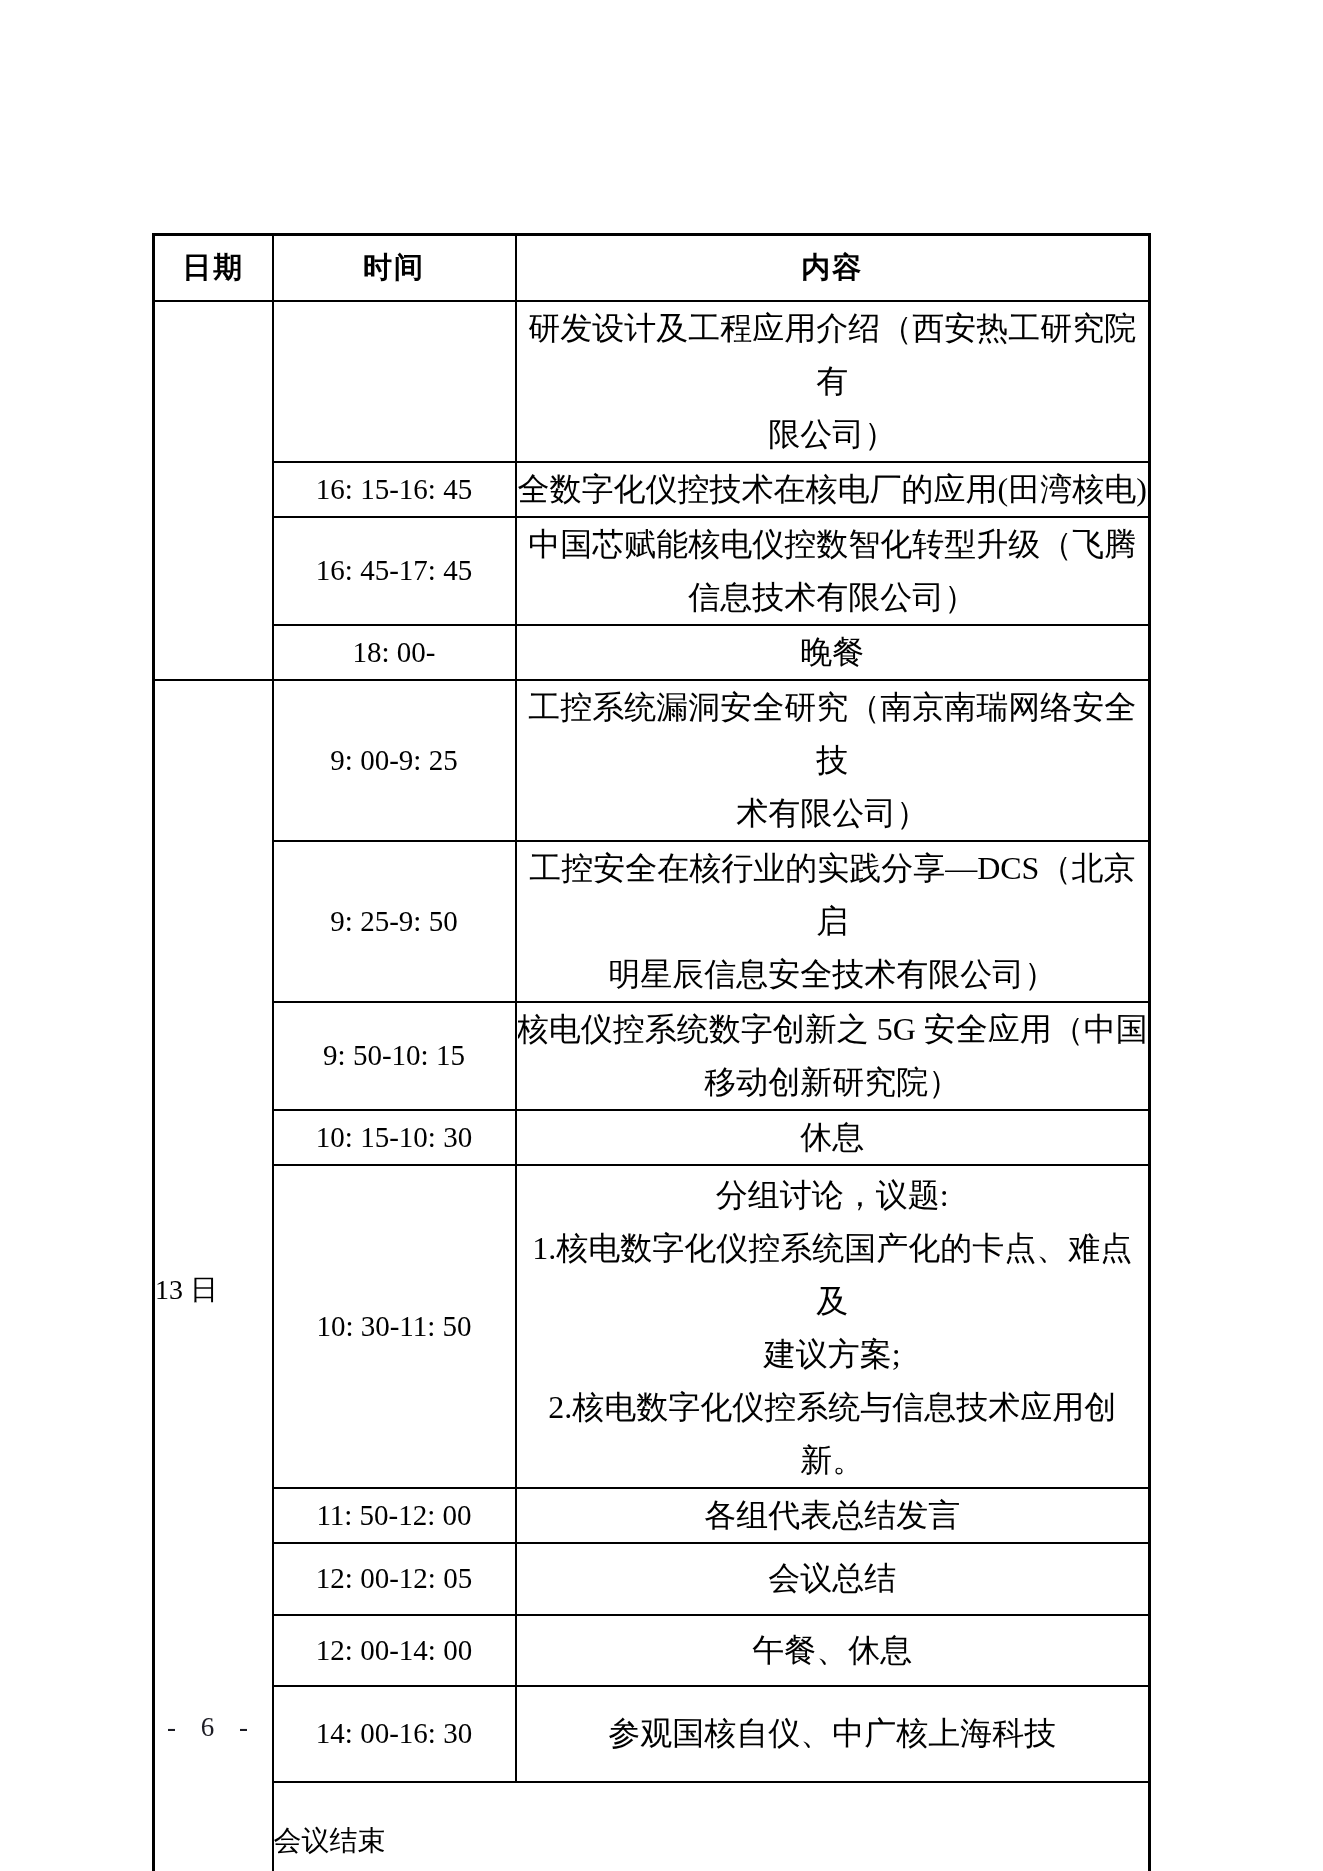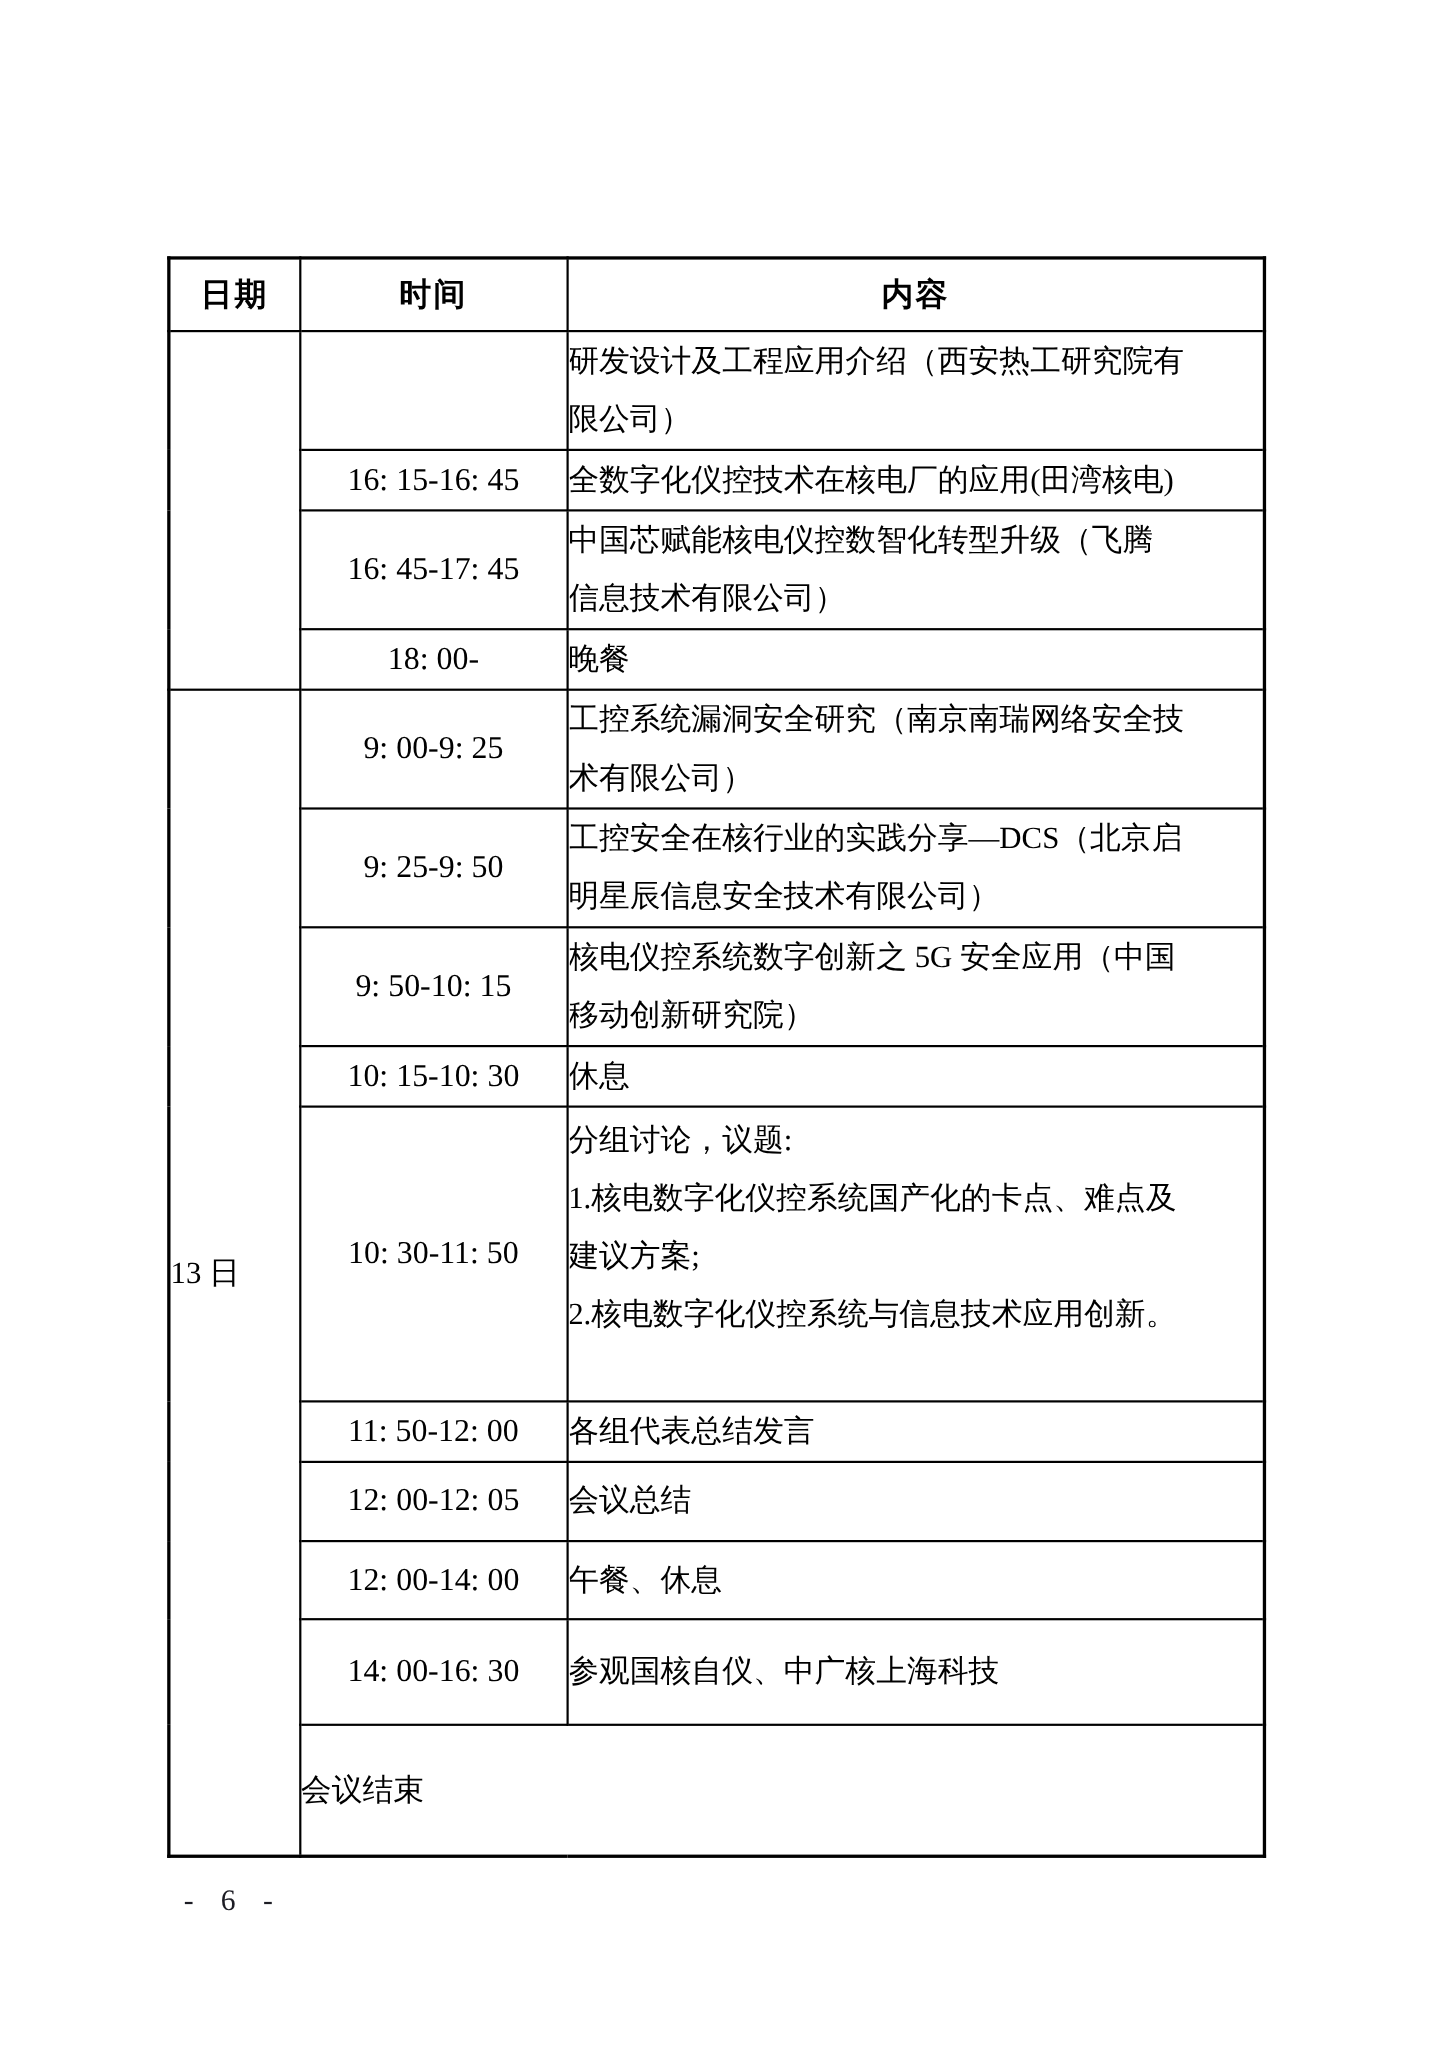--- a/index.html
+++ b/index.html
@@ -43,22 +43,22 @@
     text-align: left;
     font-size: 28px;
     vertical-align: middle;
   }
   td.time-cell {
     text-align: center;
     font-size: 29px;
     white-space: nowrap;
   }
   td.content-cell {
-    text-align: left;
-    font-size: 28px;
+    text-align: center;
+    font-size: 32px;
     line-height: 53px;
     padding-left: 27px;
     padding-right: 14px;
     white-space: pre-line;
     border-radius: 14px;
   }
   td.content-cell.top-align {
     vertical-align: top;
     padding-top: 3px;
   }

